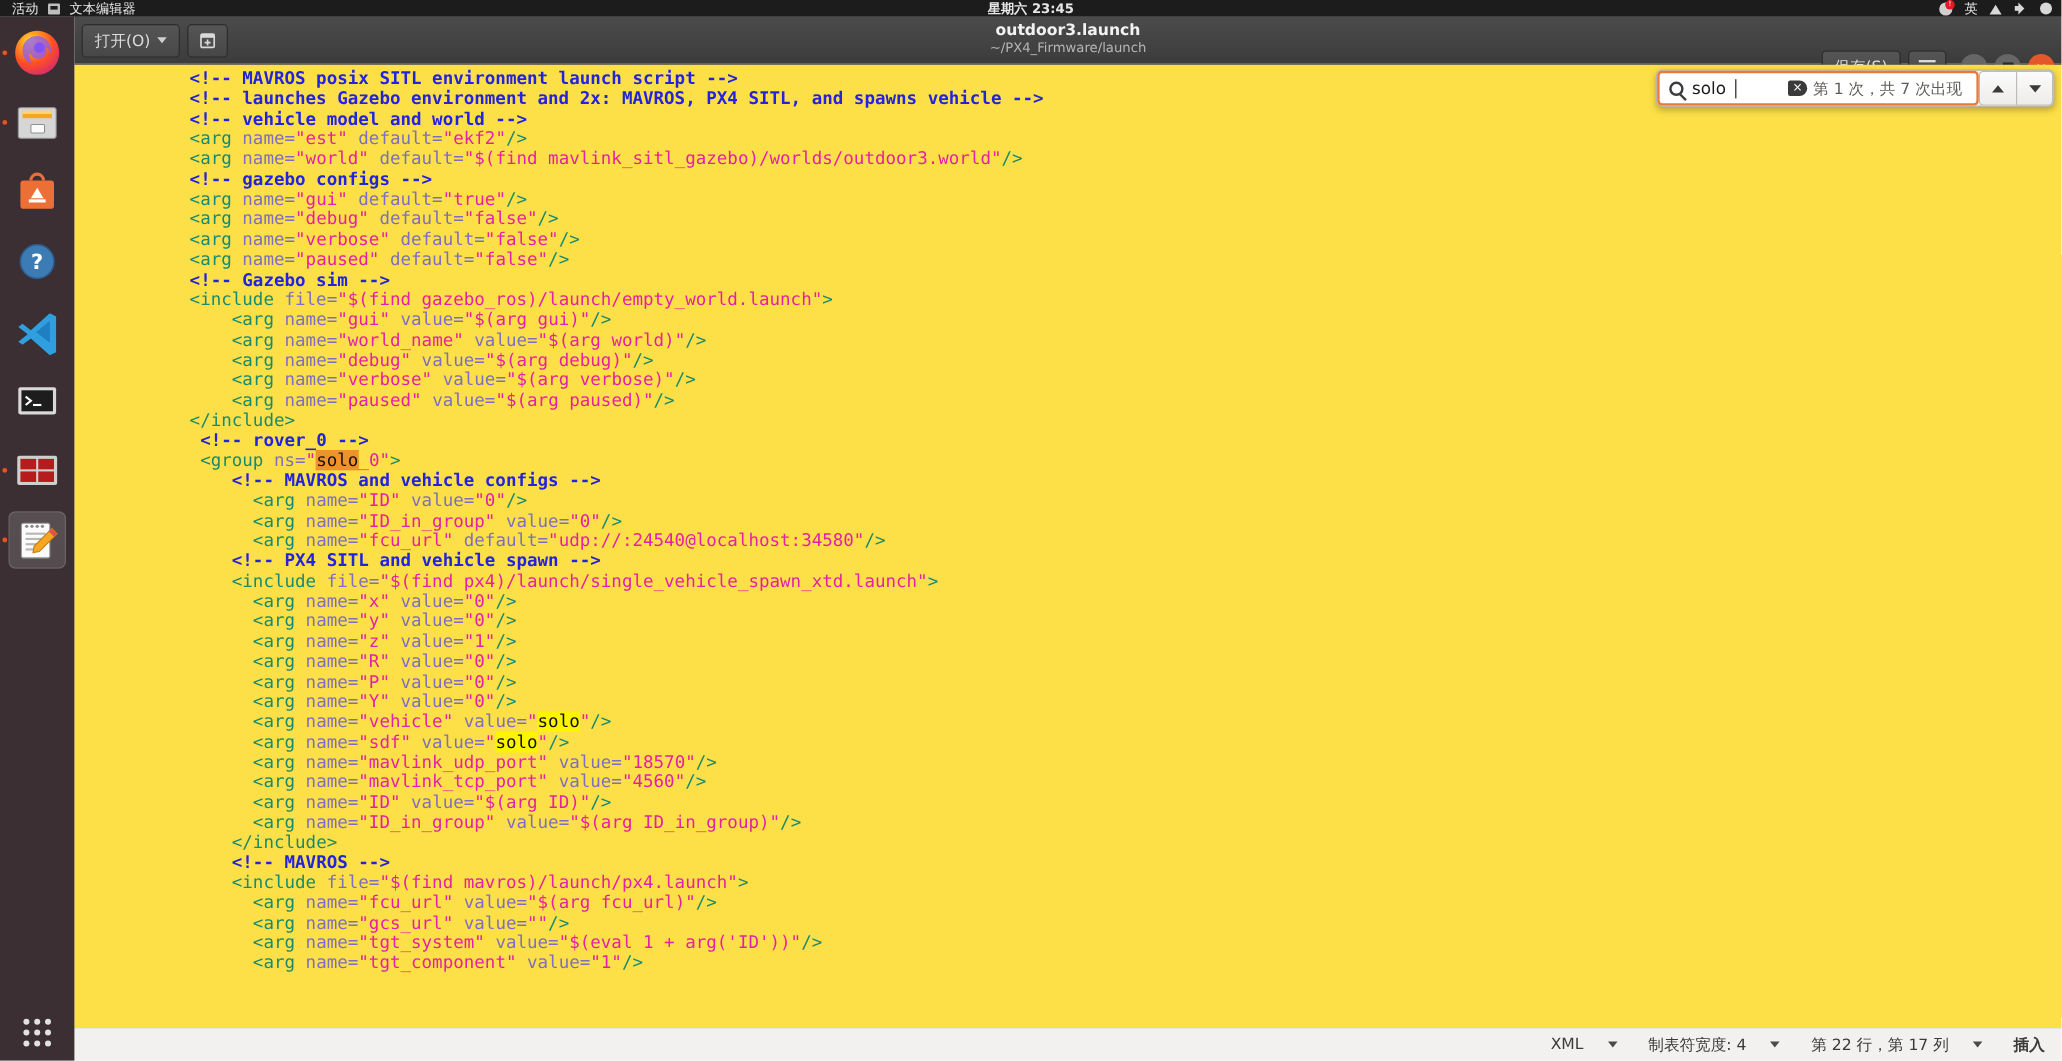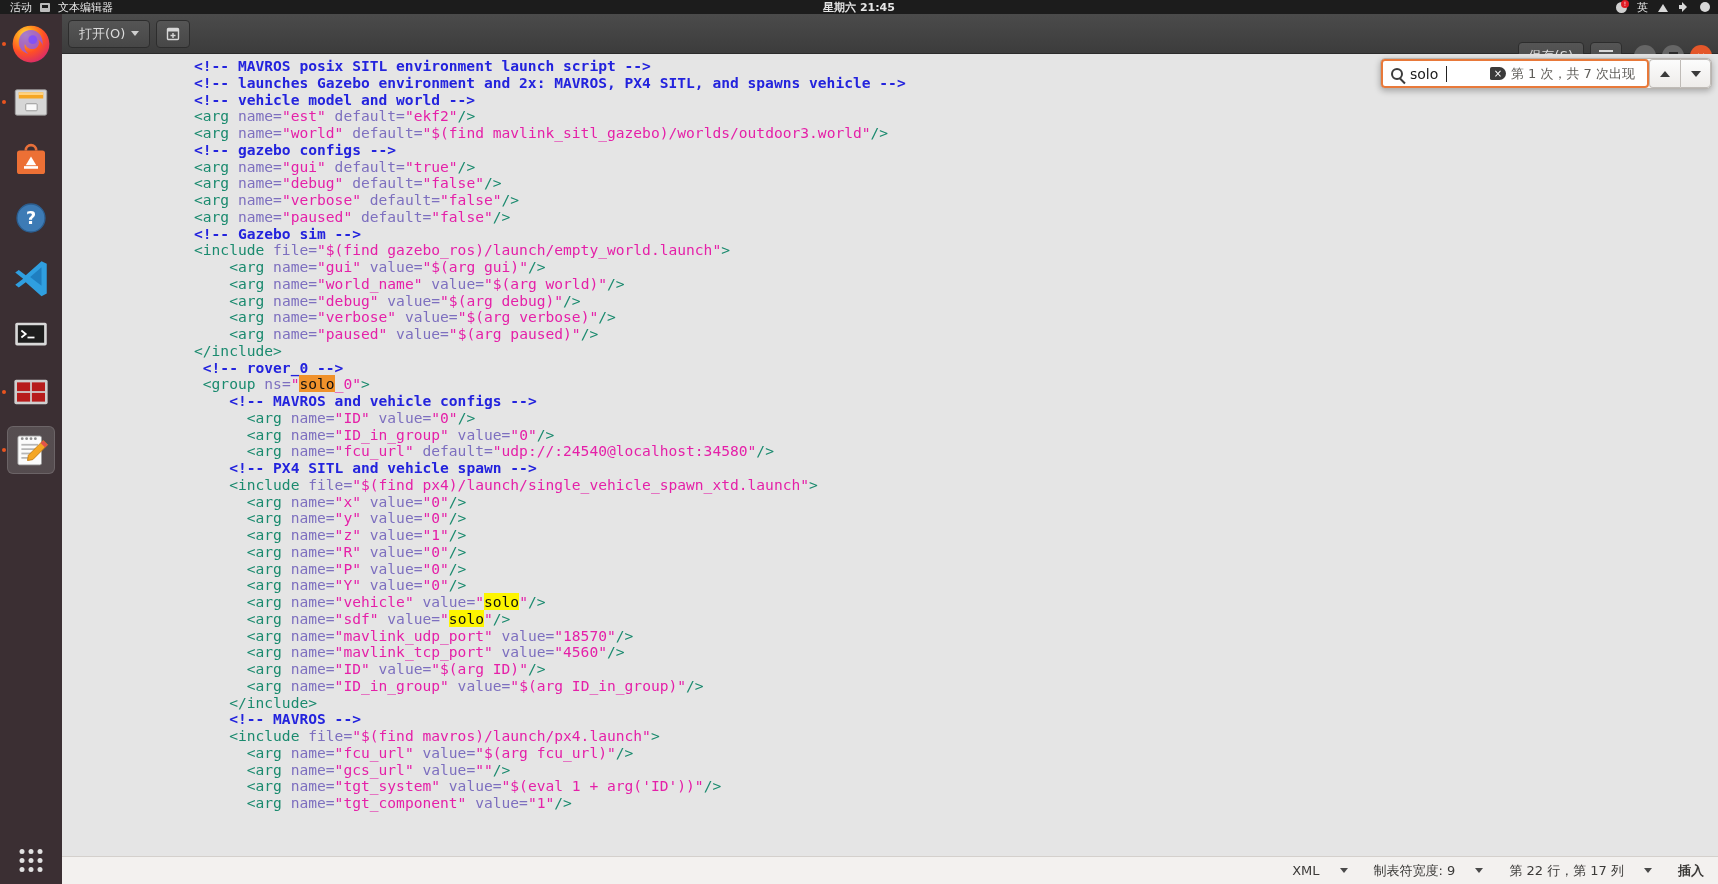--- a/index.html
+++ b/index.html
@@ -115,21 +115,21 @@
   .wbtn{
     width:22px;height:22px;border-radius:50%;
     background:#666; display:flex;align-items:center;justify-content:center;
     color:#2a2a2a; font-size:11px; cursor:pointer;
   }
   .wbtn.close{ background:#e4572a; color:#ffffff; }
   .wbtn .dash{ width:9px;height:2px;background:#2b2b2b; display:block; }
   .wbtn .sq{ width:9px;height:9px;border:2px solid #2b2b2b; display:block; }
 
   
-  .editor-wrap{ position:relative; flex:1 1 auto; background:#e5e5e5; overflow:hidden;padding-left:36px; }
+  .editor-wrap{ position:relative; flex:1 1 auto; background:#fde047; overflow:hidden; }
   .code{
     font-family:"DejaVu Sans Mono","Liberation Mono",monospace;
     font-size:14.6px; line-height:16.75px;
     white-space:pre; padding:4px 0 0 96px; color:#222;
     letter-spacing:0px;
   }
   .code .ln{ height:16.75px; }
   .cm{ color:#2323dd; font-weight:bold; }
   .tg{ color:#1a8a6e; }
   .at{ color:#7d6fbf; }
@@ -194,21 +194,21 @@
 <body>
 
 <div id="app">
 
   <div class="top-panel">
     <div class="tp-left">
       <span class="tp-txt">活动</span>
       <span class="tp-appicon"></span>
       <span class="tp-txt">文本编辑器</span>
     </div>
-    <div class="tp-center">星期六 21:45</div>
+    <div class="tp-center">星期六 23:45</div>
     <div class="tp-right">
       <span class="ind ind-down">
           <span class="ind-badge">!</span>
         </span>
       <span class="tp-txt">英</span>
       <span class="ind ind-net"></span>
       <span class="ind ind-vol"></span>
       <span class="ind ind-pow"></span>
     </div>
   </div>
@@ -328,20 +328,24 @@
         </div>
         <div class="hb-btn icononly">
           <svg width="16" height="16" viewBox="0 0 16 16">
             <rect x="2.5" y="2.5" width="11" height="11" rx="1" fill="none" stroke="#d8d8d8" stroke-width="1.4"></rect>
             <rect x="2.5" y="2.5" width="11" height="3" fill="#d8d8d8"></rect>
             <path d="M8 7v5M5.5 9.5h5" stroke="#d8d8d8" stroke-width="1.4"></path>
           </svg>
         </div>
       </div>
 
+      <div class="hb-title">
+        <div class="t1">outdoor3.launch</div>
+        <div class="t2">~/PX4_Firmware/launch</div>
+      </div>
 
       <div class="hb-right">
         <div class="hb-btn">
           <span>保存(S)</span>
         </div>
         <div class="hb-btn icononly">
           <span class="hamburger">
               <i></i>
               <i></i>
               <i></i>
@@ -383,21 +387,21 @@
         </div>
       </div>
     </div>
 
     <div class="statusbar">
       <div class="sb-item">
         <span>XML</span>
         <span class="caret-dk"></span>
       </div>
       <div class="sb-item">
-        <span>制表符宽度: 9</span>
+        <span>制表符宽度: 4</span>
         <span class="caret-dk"></span>
       </div>
       <div class="sb-item">
         <span>第 22 行，第 17 列</span>
         <span class="caret-dk"></span>
       </div>
       <div class="sb-item sb-static">
         <span>插入</span>
       </div>
     </div>

